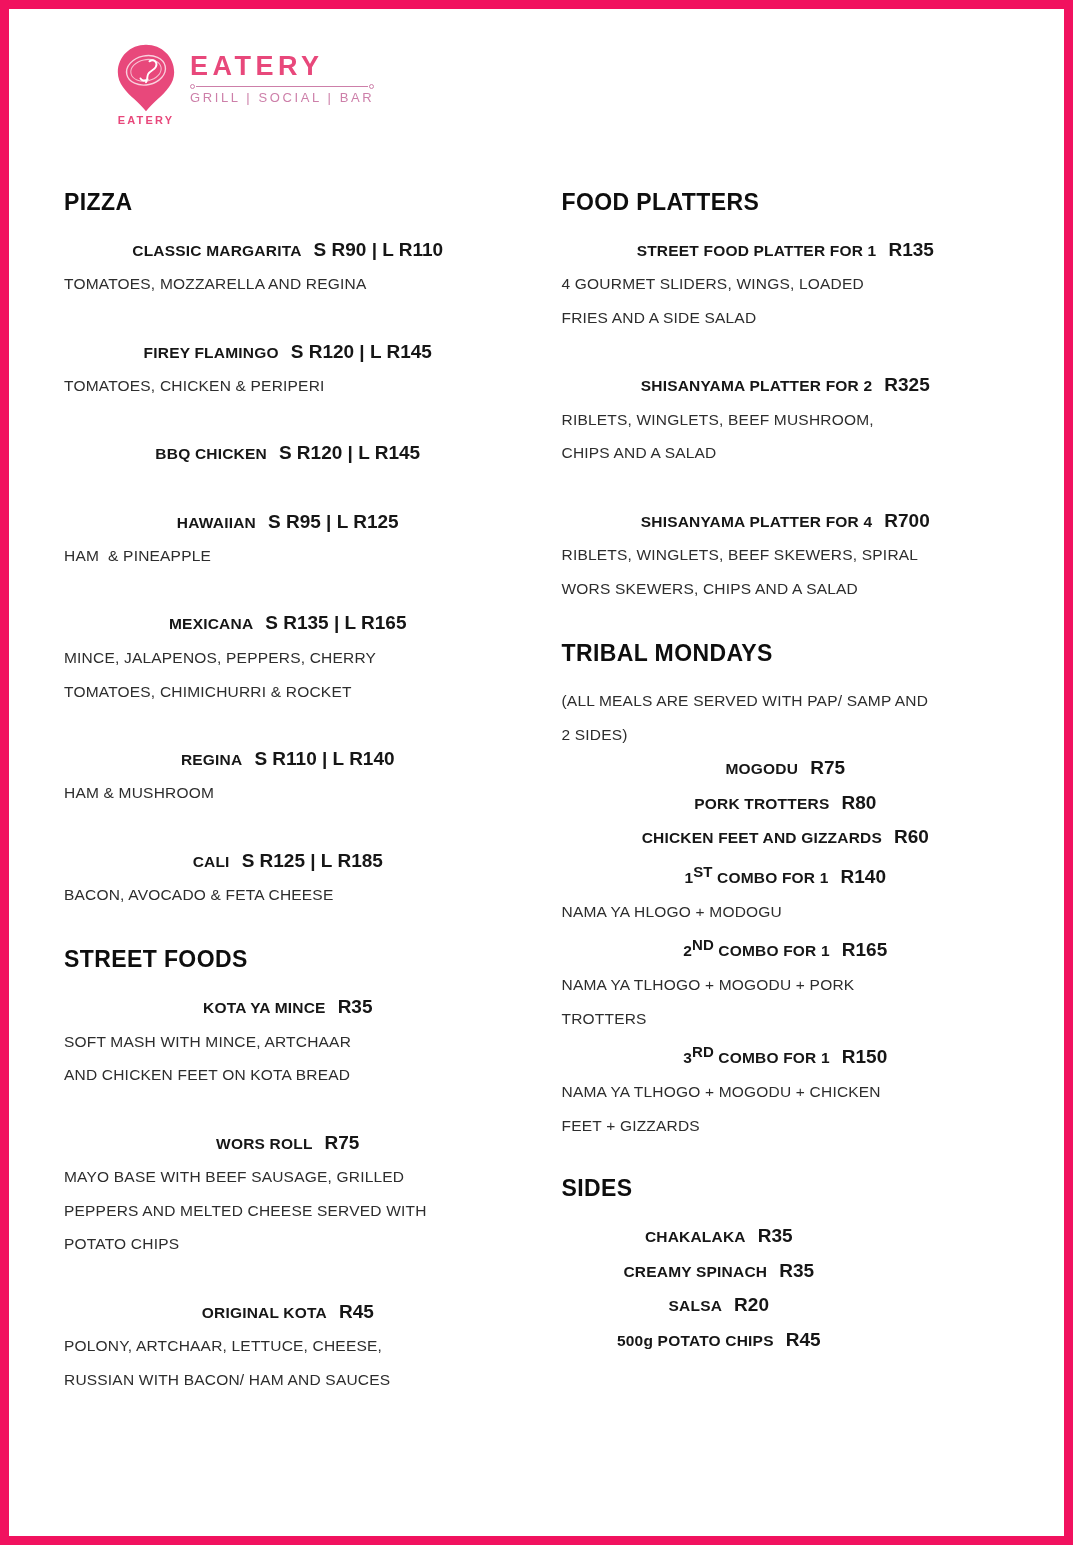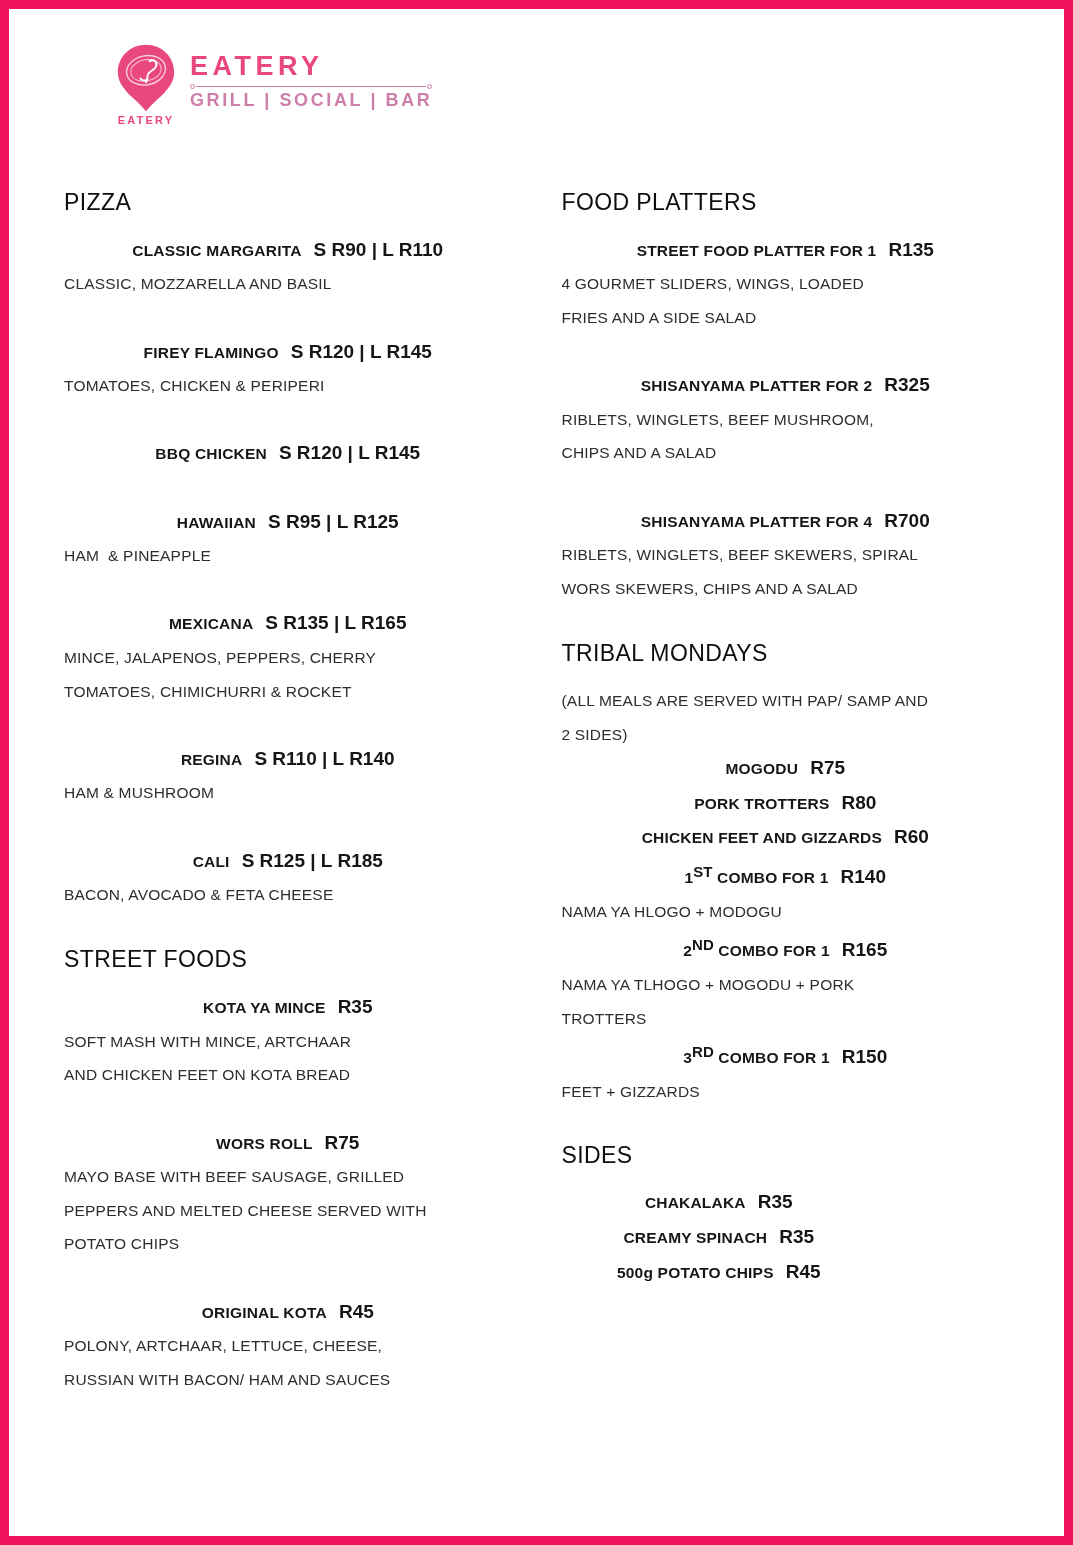--- a/index.html
+++ b/index.html
@@ -12,25 +12,25 @@
   }
   
   .brand-header { margin:34px 0 0 104px; display:flex; align-items:flex-start; gap:11px; }
   .pin-block { width:66px; display:flex; flex-direction:column; align-items:center; }
   .pin-caption { margin-top:1px; font-size:11px; font-weight:800; letter-spacing:2.2px; color:var(--logo-pink); }
   .brand-text { margin-top:10px; }
   .brand-name { font-size:27px; font-weight:900; letter-spacing:4.5px; color:var(--logo-pink); line-height:1; }
   .brand-rule { display:flex; align-items:center; margin:4px 0 2px; }
   .brand-rule .ring { width:5px; height:5px; border:1.4px solid var(--tagline-pink); border-radius:50%; flex:none; }
   .brand-rule .line { flex:1; height:1.8px; background:var(--tagline-pink); margin:0 1px; }
-  .brand-tagline { font-size:18px; font-weight:700; letter-spacing:2.6px; color:var(--tagline-pink); line-height:1.1; }
+  .brand-tagline { font-size:13px; font-weight:400; letter-spacing:2.6px; color:var(--tagline-pink); line-height:1.1; }
   
   .menu-grid { display:grid; grid-template-columns:1fr 1fr; column-gap:50px; padding:0 55px; margin-top:62px; }
   .section + .section { margin-top:32px; }
-  .section-title { margin:0 0 15px 0; font-size:23px; font-weight:400; letter-spacing:0.4px; color:#0e0e0e; line-height:1.3; }
+  .section-title { margin:0 0 15px 0; font-size:23px; font-weight:700; letter-spacing:0.4px; color:#0e0e0e; line-height:1.3; }
   .item { margin-bottom:33.6px; }
   .section.dense .item { margin-bottom:0; }
   .item-row { display:flex; justify-content:center; align-items:baseline; line-height:33.6px; }
   .item-name { font-size:15.5px; font-weight:700; letter-spacing:0.2px; white-space:pre-wrap; }
   .item-name .sup { font-size:15px; vertical-align:super; letter-spacing:0; }
   .item-price { font-size:19px; font-weight:700; white-space:nowrap; padding-left:12px; }
   .item-price.inset { padding-right:133px; }
   .desc-line, .note-line { font-size:15.5px; font-weight:400; color:var(--desc-ink); line-height:33.6px; letter-spacing:0.2px; white-space:pre-wrap; }
 </style>
 </head>
@@ -61,21 +61,21 @@
 
   <main class="menu-grid">
     <div class="col" id="col-0">
         <section class="section">
           <h2 class="section-title">PIZZA</h2>
           <div class="item">
             <div class="item-row">
               <span class="item-name">CLASSIC MARGARITA</span>
               <span class="item-price">S R90 | L R110</span>
             </div>
-            <div class="desc-line">CLASSIC, MOZZARELLA AND BASIL</div>
+            <div class="desc-line">TOMATOES, MOZZARELLA AND REGINA</div>
           </div>
           <div class="item">
             <div class="item-row">
               <span class="item-name">FIREY FLAMINGO</span>
               <span class="item-price">S R120 | L R145</span>
             </div>
             <div class="desc-line">TOMATOES, CHICKEN &amp; PERIPERI</div>
           </div>
           <div class="item">
             <div class="item-row">
@@ -205,39 +205,46 @@
               <span class="item-price">R165</span>
             </div>
             <div class="desc-line">NAMA YA TLHOGO + MOGODU + PORK</div>
             <div class="desc-line">TROTTERS</div>
           </div>
           <div class="item">
             <div class="item-row">
               <span class="item-name"><span>3</span><span class="sup">RD</span><span> COMBO FOR 1</span></span>
               <span class="item-price">R150</span>
             </div>
+            <div class="desc-line">NAMA YA TLHOGO + MOGODU + CHICKEN</div>
             <div class="desc-line">FEET + GIZZARDS</div>
           </div>
         </section>
         <section class="section dense">
           <h2 class="section-title">SIDES</h2>
           <div class="item">
             <div class="item-row">
               <span class="item-name">CHAKALAKA</span>
               <span class="item-price inset">R35</span>
             </div>
           </div>
           <div class="item">
             <div class="item-row">
               <span class="item-name">CREAMY SPINACH</span>
               <span class="item-price inset">R35</span>
             </div>
           </div>
           <div class="item">
             <div class="item-row">
+              <span class="item-name">SALSA</span>
+              <span class="item-price inset">R20</span>
+            </div>
+          </div>
+          <div class="item">
+            <div class="item-row">
               <span class="item-name">500g POTATO CHIPS</span>
               <span class="item-price inset">R45</span>
             </div>
           </div>
         </section>
       </div>
   </main>
 
 </div>
 

